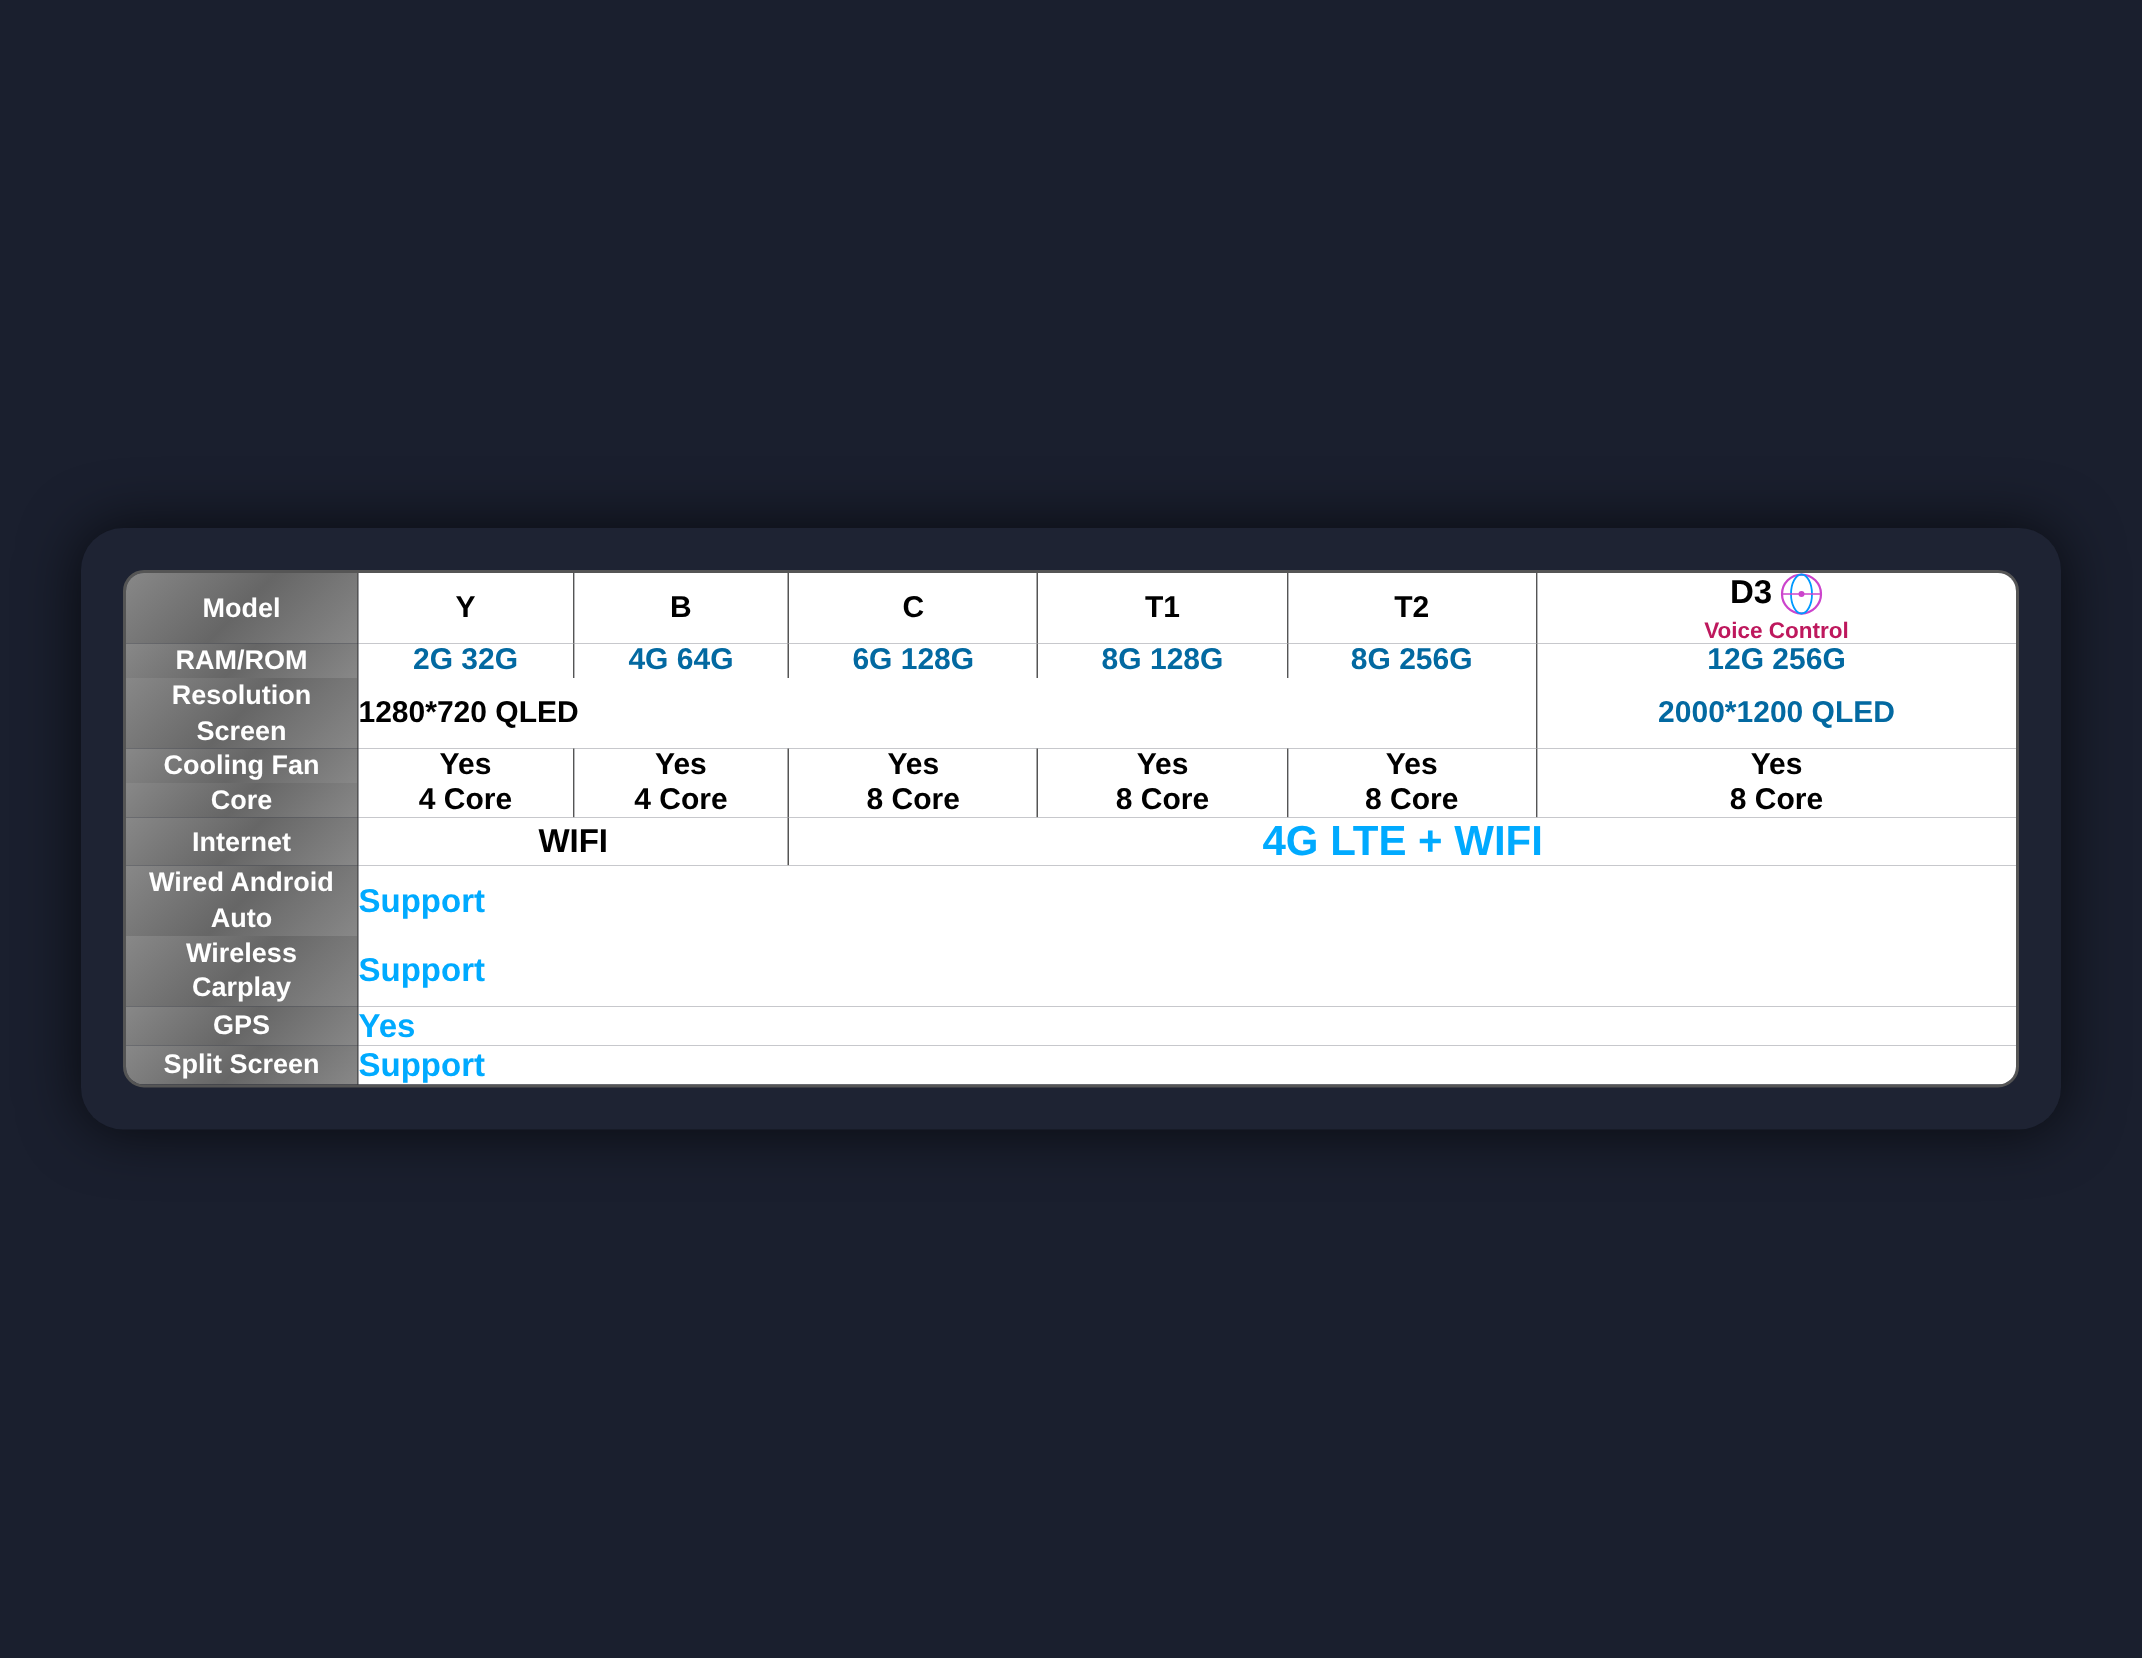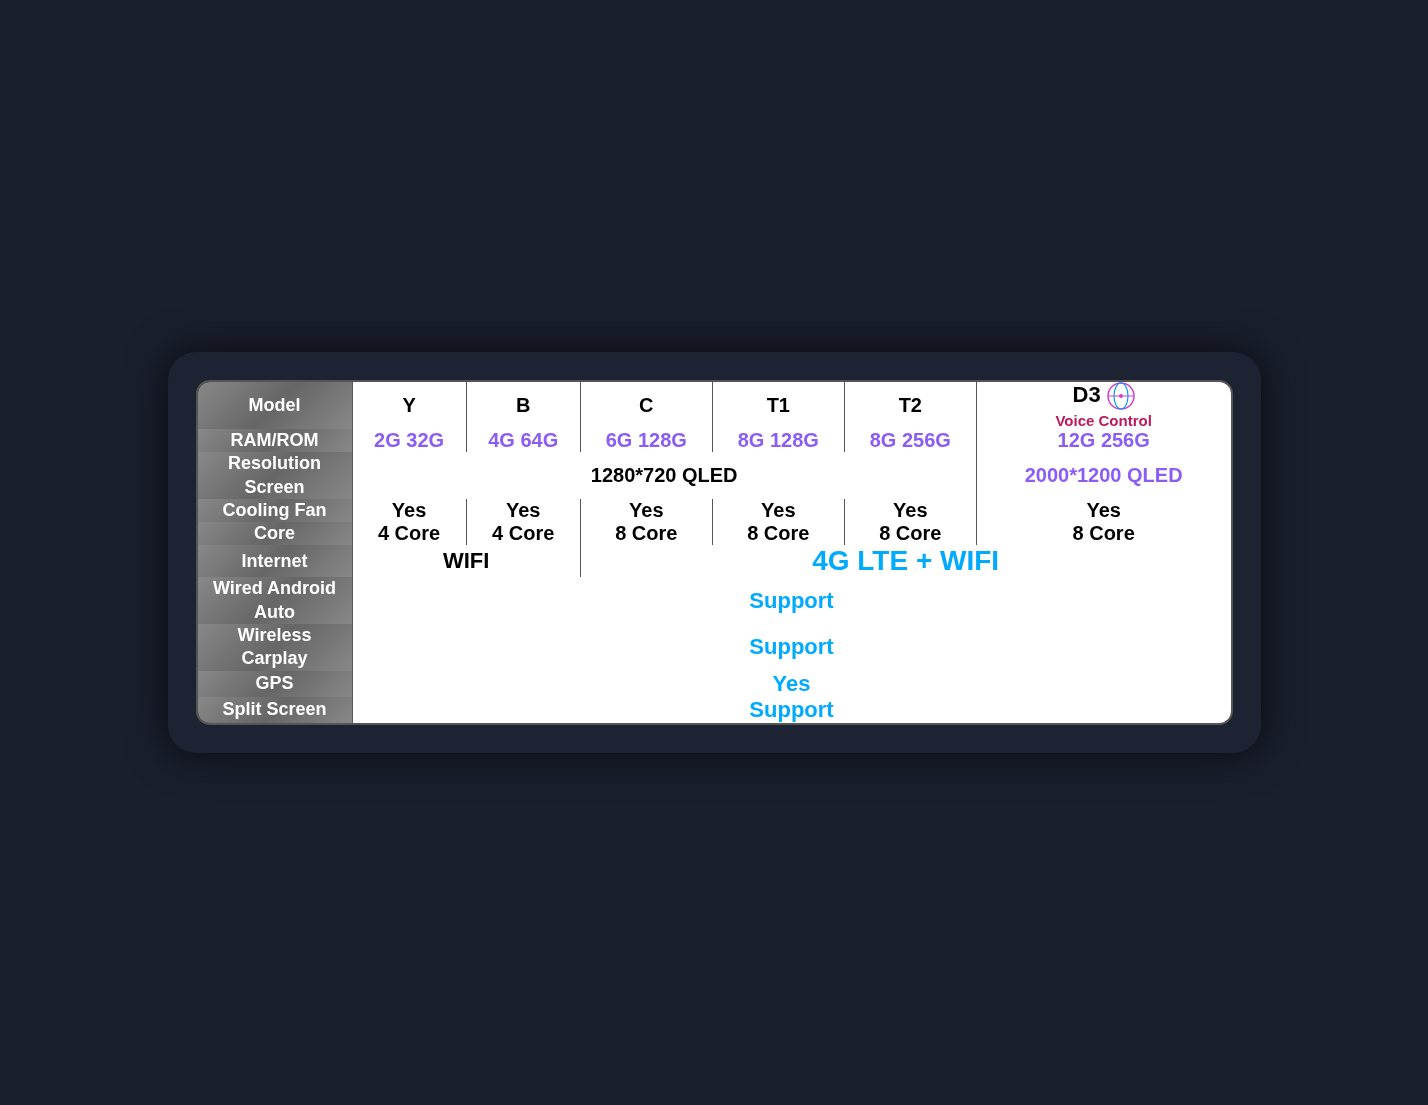--- a/index.html
+++ b/index.html
@@ -11,21 +11,21 @@
       align-items: center;
       width: 1428px;
       height: 1105px;
       font-family: 'Arial', sans-serif;
     }
 
     .outer-container {
       background: #1e2333;
       border-radius: 28px;
       padding: 28px;
-      width: 1093px;
+      width: 1320px;
       box-shadow: 0 0 40px rgba(0,0,0,0.7);
     }
 
     .comparison-table {
       width: 100%;
       border-collapse: separate;
       border-spacing: 0;
       border: 2px solid #555;
       border-radius: 14px;
       overflow: hidden;
@@ -65,25 +65,25 @@
     .data-cell {
       background: #fff;
       color: #000;
       font-size: 20px;
       font-weight: bold;
       padding: 18px 10px;
       min-height: 70px;
     }
 
     .data-cell.blue {
-      color: #8b5cf6;
+      color: #0369a1;
     }
 
     .data-cell.span-all {
-      text-align: center;
+      text-align: left;
     }
 
     .data-cell.cyan-text {
       color: #00aaff;
       font-size: 22px;
     }
 
     .model-header-cell {
       background: #fff;
       font-size: 20px;

